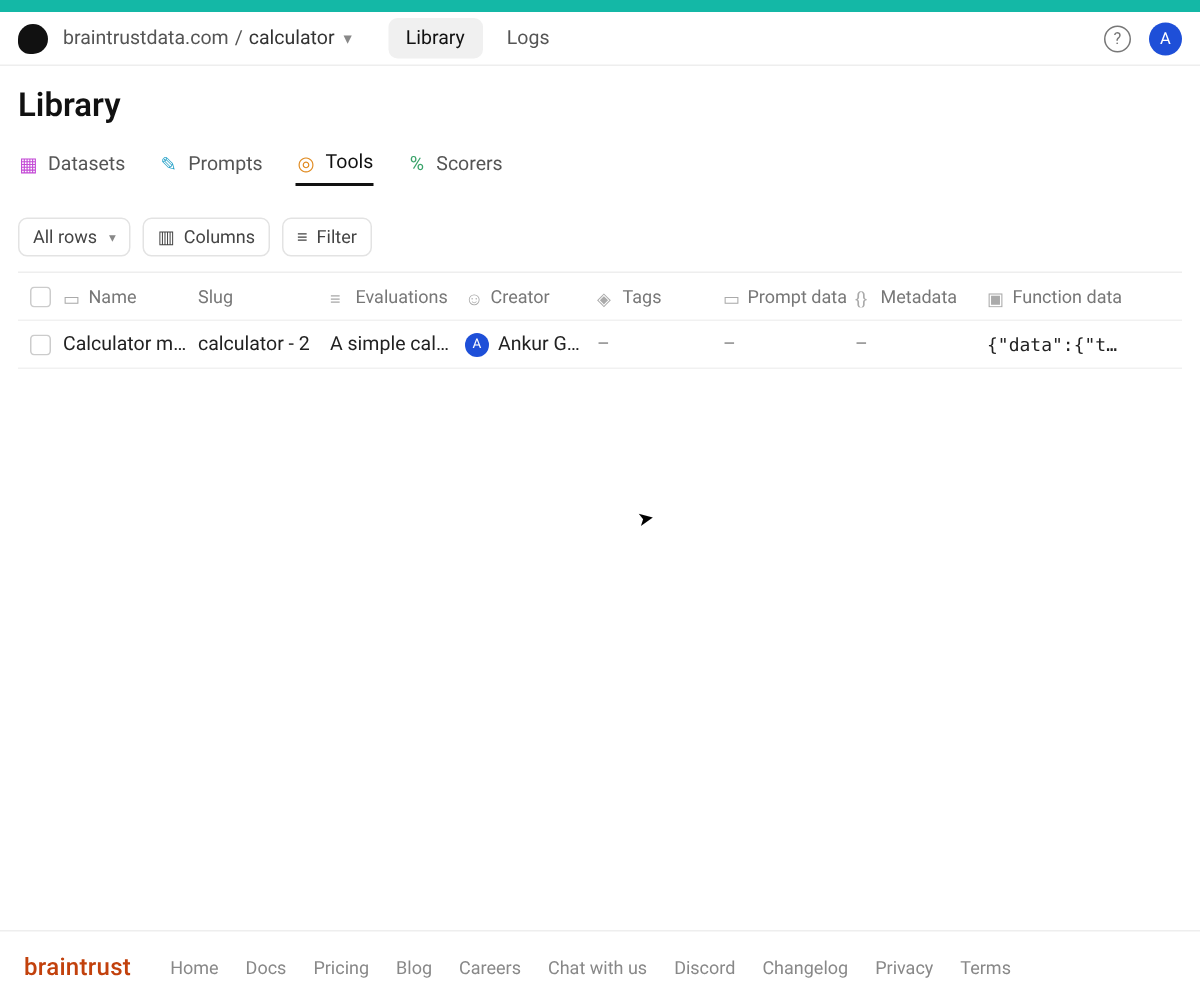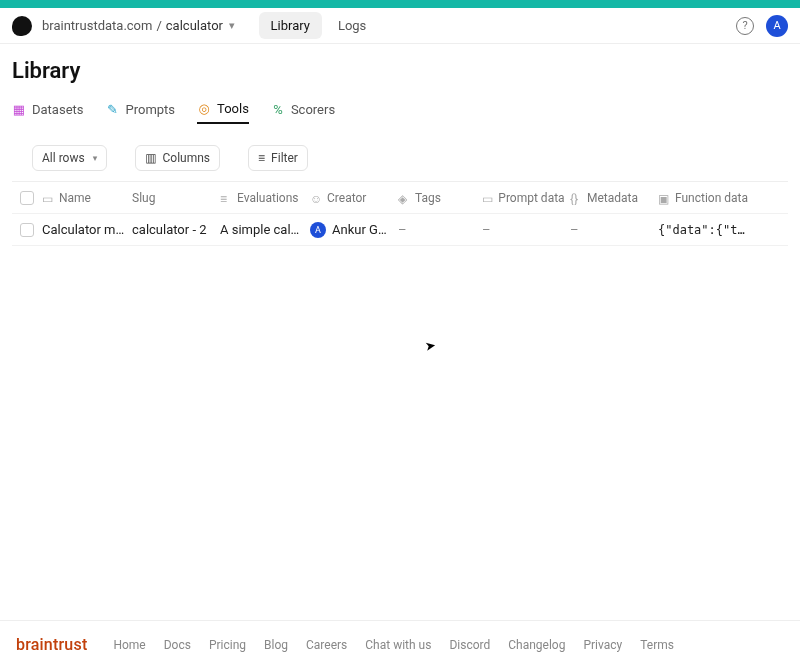--- a/index.html
+++ b/index.html
@@ -87,21 +87,21 @@
   .ic-prompts  { color: #2aa3c9; }
   .ic-tools    { color: #e08a1f; }
   .ic-scorers  { color: #3aa36a; }
   .toolbar {
     display: flex; gap: 8px; margin-bottom: 10px;
   }
   .tbtn {
     display: flex; align-items: center; gap: 6px;
     border: 1px solid #e3e3e3; border-radius: 6px;
     padding: 5px 9px; font-size: 12px; color: #444;
-    background: #fff; cursor: pointer; margin-left: 20px;
+    background: #fff; cursor: pointer;
   }
   .tbtn .chev { font-size: 9px; }
   .table {
     border-top: 1px solid #eee;
     width: 100%;
   }
   .thead, .trow {
     display: grid;
     grid-template-columns: 30px 90px 88px 90px 88px 84px 88px 88px 110px;
     align-items: center;

